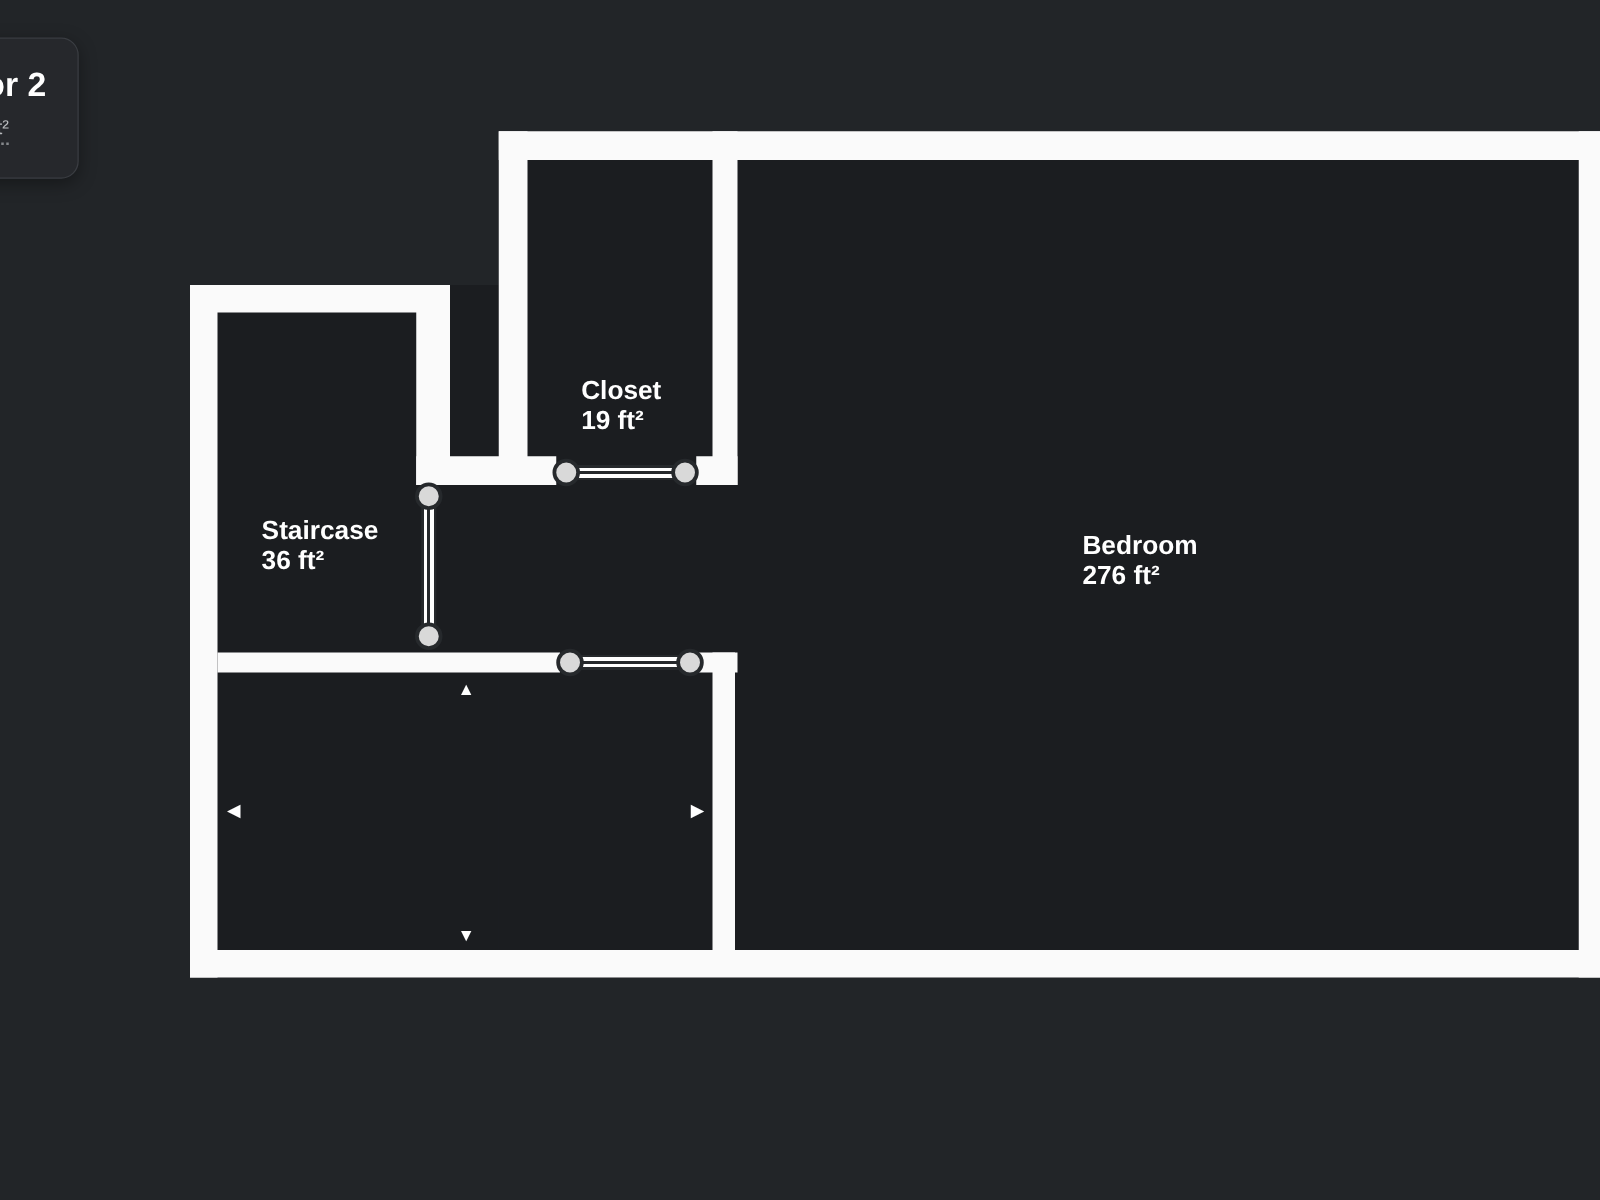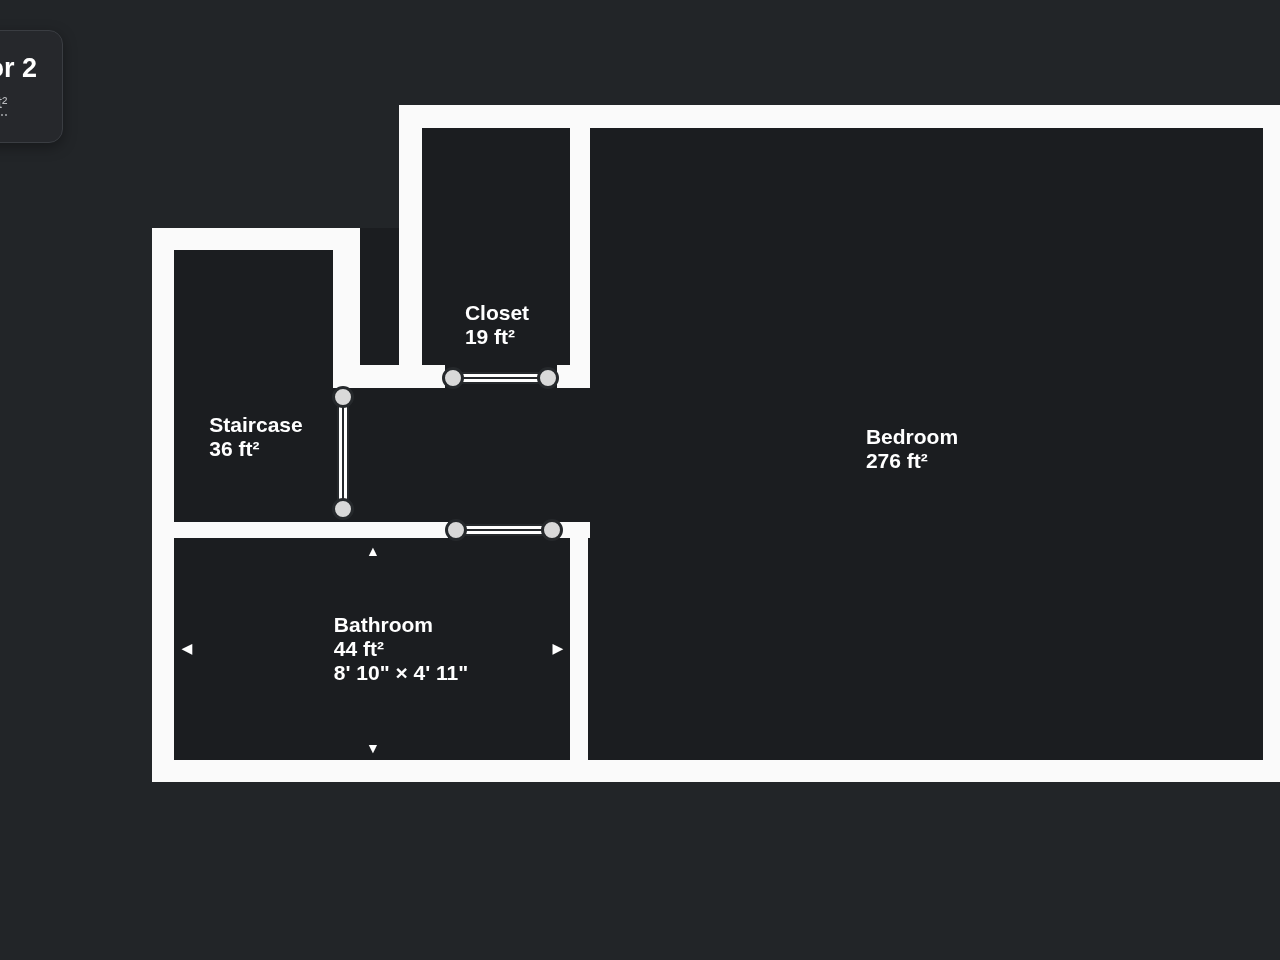--- a/index.html
+++ b/index.html
@@ -94,25 +94,20 @@
     <div>19 ft²</div>
   </div>
   <div class="room-label" style="left:256px;top:365px;margin-top:48px;">
     <div>Staircase</div>
     <div>36 ft²</div>
   </div>
   <div class="room-label" style="left:912px;top:425px;">
     <div>Bedroom</div>
     <div>276 ft²</div>
   </div>
-  <div class="room-label" style="left:401px;top:613px;">
-    <div>Bathroom</div>
-    <div>44 ft²</div>
-    <div>8' 10" × 4' 11"</div>
-  </div>
 
   <span class="resize-arrow" style="left:373px;top:551px;">▲</span>
   <span class="resize-arrow" style="left:373px;top:748px;">▼</span>
   <span class="resize-arrow" style="left:187px;top:648px;">◀</span>
   <span class="resize-arrow" style="left:558px;top:648px;">▶</span>
 
   <div id="floor-card">
     <span class="card-title">Floor 2</span>
     <span class="card-area">ft²</span>
   </div>

